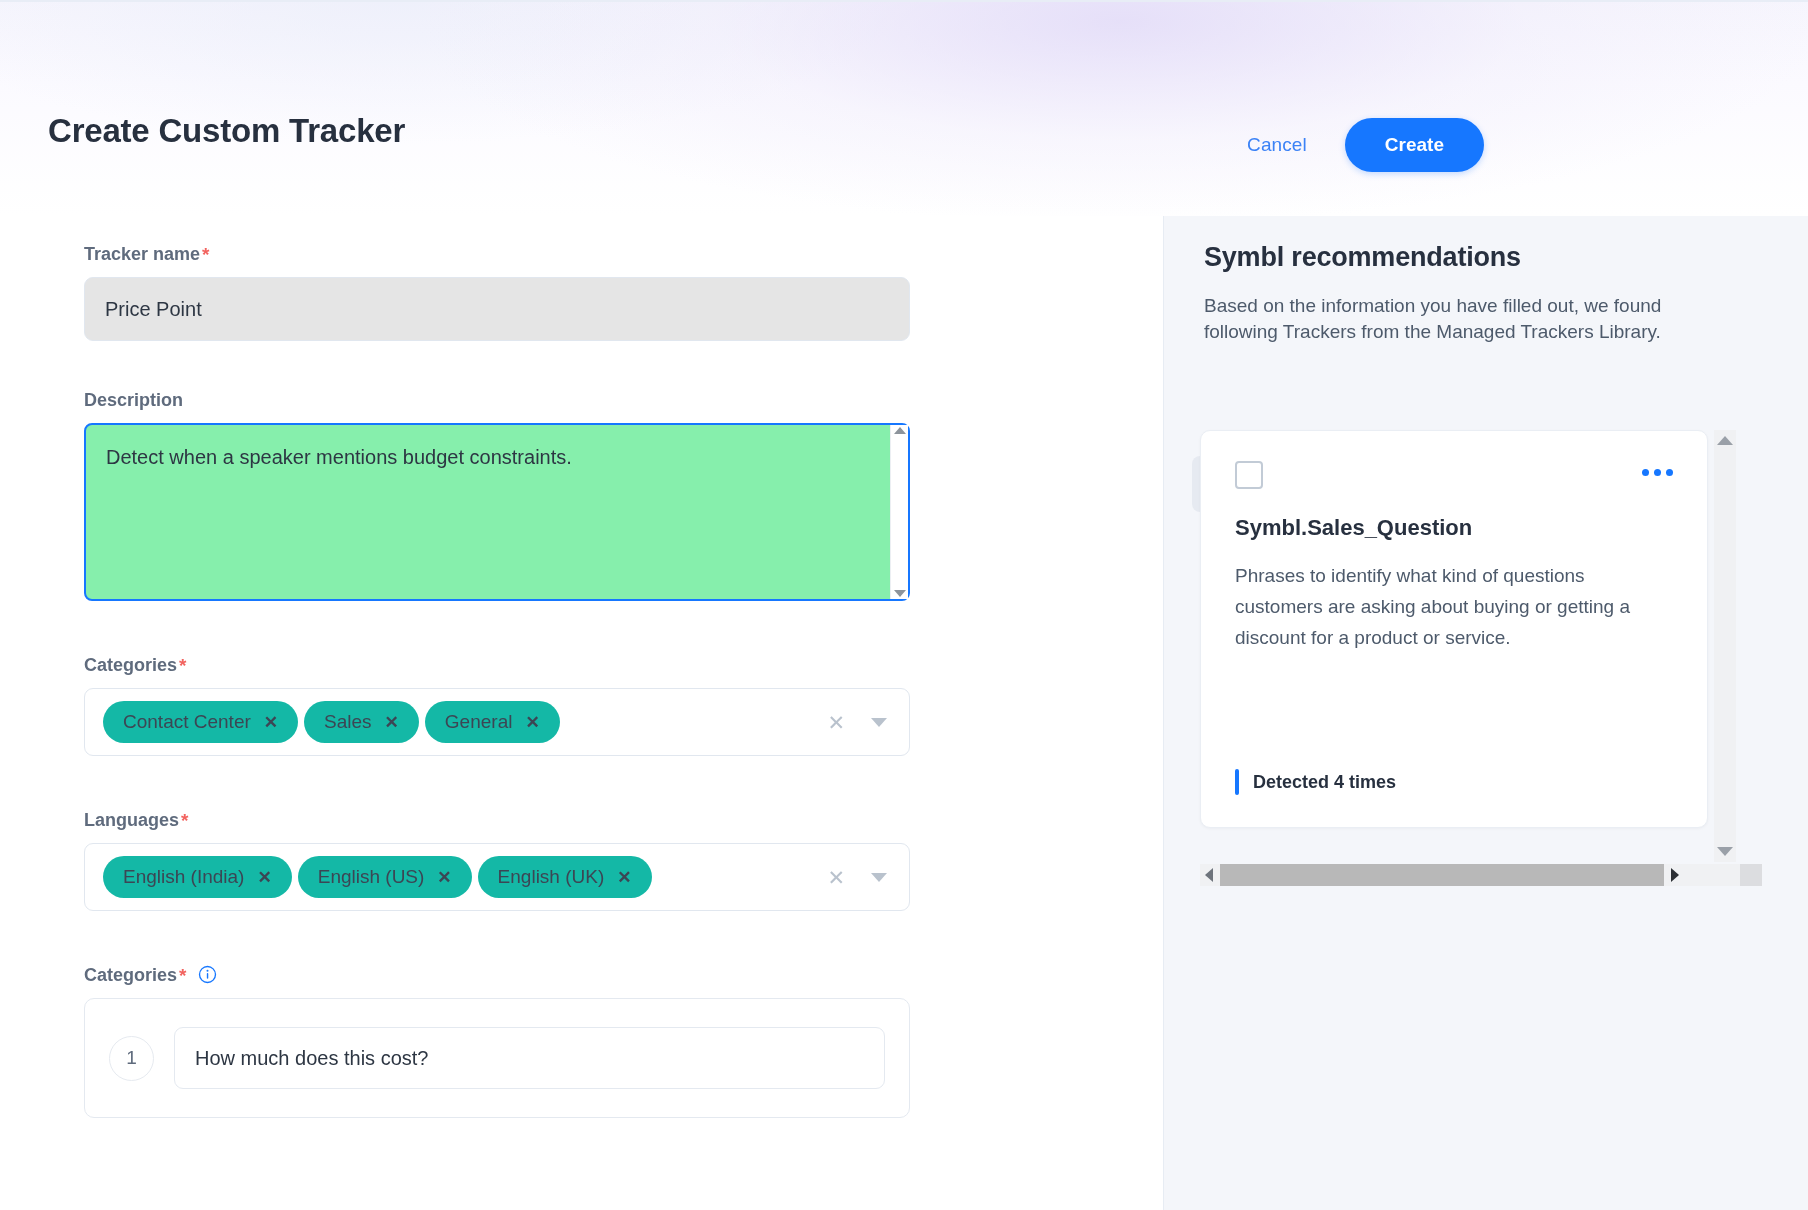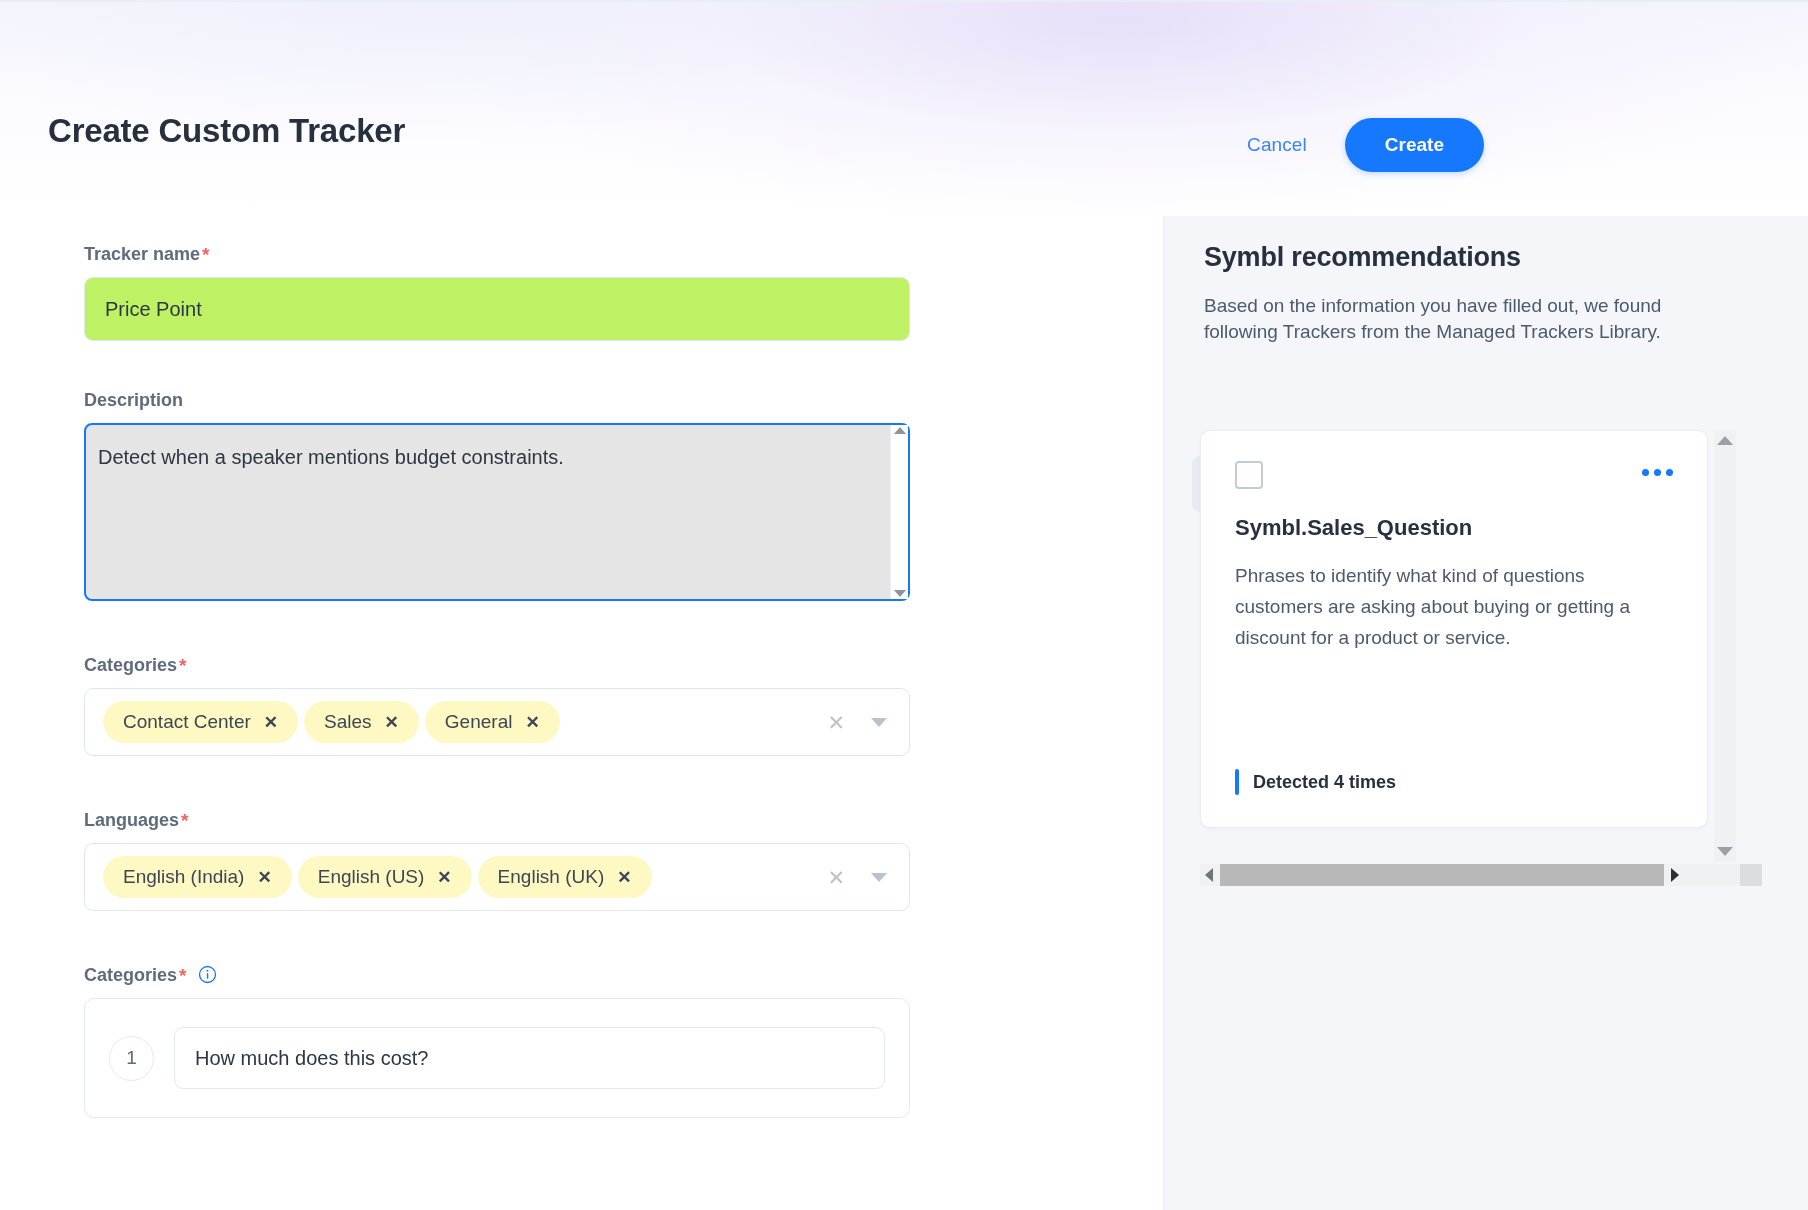--- a/index.html
+++ b/index.html
@@ -154,47 +154,47 @@
 
   .text-input {
     width: 826px;
     height: 64px;
     border: 1px solid #e1e7ef;
     border-radius: 9px;
     padding: 0 20px;
     font-size: 20px;
     color: #2d3643;
     font-family: inherit;
-    background: #bef264;
+    background: #e5e5e5;
     outline: none;
   }
   .text-input::placeholder { color: #9aa6b6; }
 
   .gap-a { height: 50px; }
   .gap-b { height: 54px; }
 
   
   .textarea-wrap {
     position: relative;
     width: 826px;
     height: 178px;
   }
   .textarea {
     width: 826px;
     height: 178px;
     border: 2px solid #1677ff;
     border-radius: 8px;
-    padding: 18px 34px 14px 12px;
+    padding: 18px 34px 14px 20px;
     font-size: 20px;
     line-height: 1.4;
     color: #2d3643;
     font-family: inherit;
     resize: none;
     outline: none;
-    background: #e5e5e5;
+    background: #86efac;
     overflow: hidden;
   }
   .ta-scrollbar {
     position: absolute;
     top: 2px;
     right: 2px;
     width: 18px;
     height: 174px;
     background: #ffffff;
     border-left: 1px solid #eceff3;
@@ -225,21 +225,21 @@
     position: relative;
   }
   .chips {
     display: flex;
     align-items: center;
     gap: 6px;
     flex: 1;
     flex-wrap: wrap;
   }
   .chip {
-    background: #fef9c3;
+    background: #14b8a6;
     border-radius: 999px;
     height: 42px;
     display: inline-flex;
     align-items: center;
     gap: 13px;
     padding: 3px 20px;
     font-size: 19px;
     color: #3c4654;
     white-space: nowrap;
   }

